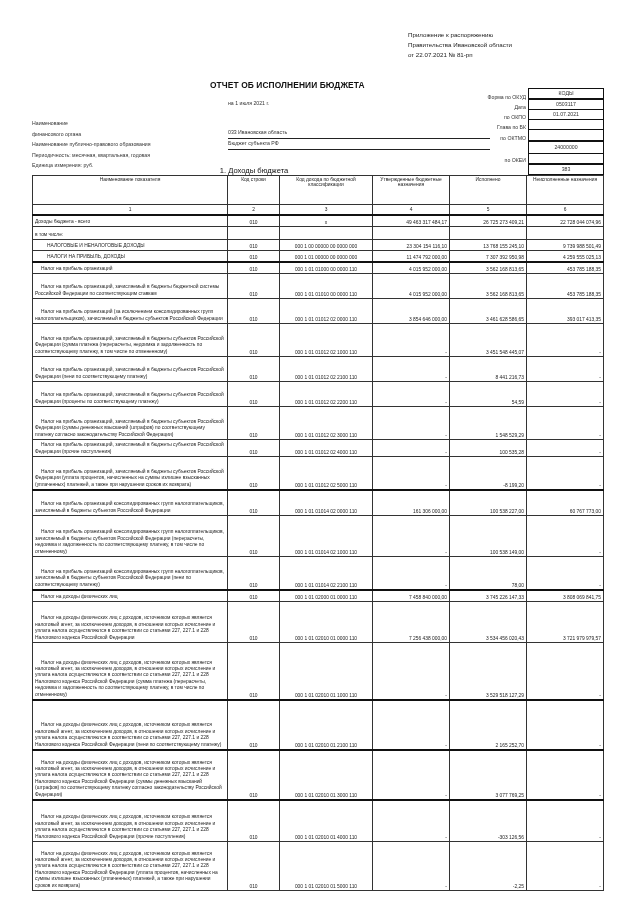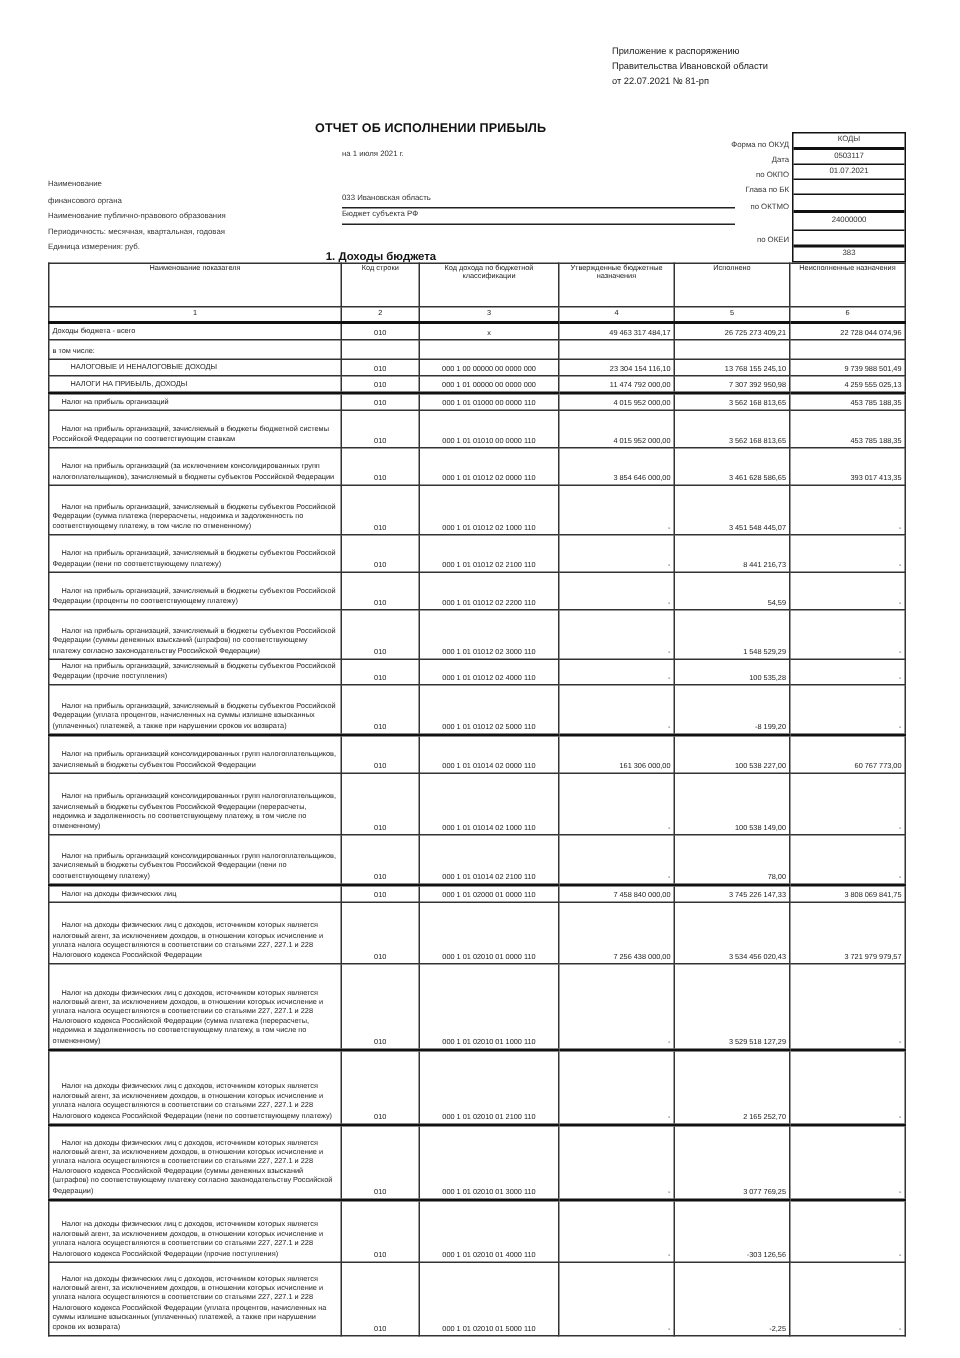--- a/index.html
+++ b/index.html
@@ -11,21 +11,21 @@
   .date-line { left:228px; top:100px; font-size:5.2px; color:#333; }
   .meta-labels { left:32px; top:118px; font-size:5.2px; line-height:10.6px; color:#333; }
   .meta-vals { left:228px; top:128px; width:262px; font-size:5.2px; color:#333; }
   .meta-vals div { height:10px; border-bottom:1px solid #222; line-height:9px; }
   .codes-labels { left:440px; top:92px; width:86px; text-align:right; font-size:5.2px; color:#333; }
   .codes-labels div { height:10px; line-height:10px; }
   .codes-box { left:528px; top:88px; width:74px; border:1px solid #111; font-size:5.2px; color:#333; }
   .codes-box div { height:9px; line-height:9px; border-bottom:1px solid #111; text-align:center; }
   .codes-box div:last-child { border-bottom:none; }
   .codes-box .thick { border-bottom:2px solid #111; }
-  .section { left:0; width:508px; top:166px; text-align:center; font-size:7.6px; font-weight:bold; }
+  .section { left:0; width:508px; top:166px; text-align:center; font-size:7.6px; font-weight:normal; }
   table.main { position:absolute; left:32px; top:175px; border-collapse:collapse; width:571px;
                font-size:4.9px; color:#222; table-layout:fixed; }
   table.main td, table.main th { border:1px solid #333; padding:1px 2px; vertical-align:bottom; }
   table.main th { font-weight:normal; vertical-align:top; text-align:center; height:26px; }
   table.main tr.nums td { text-align:center; height:7px; vertical-align:middle; border-bottom:2px solid #111; }
   td.name { text-align:left; line-height:6.4px; }
   td.name.ind { padding-left:14px; }
   td.name.ind2 { text-indent:6px; }
   td.c { text-align:center; }
   td.r { text-align:right; }
@@ -36,21 +36,21 @@
 </style>
 </head>
 <body>
 
 <div class="abs appendix">
   <div>Приложение к распоряжению</div>
   <div>Правительства Ивановской области</div>
   <div>от 22.07.2021 № 81-рп</div>
 </div>
 
-<div class="abs title">ОТЧЕТ ОБ ИСПОЛНЕНИИ ПРИБЫЛЬ</div>
+<div class="abs title">ОТЧЕТ ОБ ИСПОЛНЕНИИ БЮДЖЕТА</div>
 <div class="abs date-line">на 1 июля 2021 г.</div>
 
 <div class="abs meta-labels">
   <div>Наименование</div>
   <div>финансового органа</div>
   <div>Наименование публично-правового образования</div>
   <div>Периодичность: месячная, квартальная, годовая</div>
   <div>Единица измерения: руб.</div>
 </div>
 

